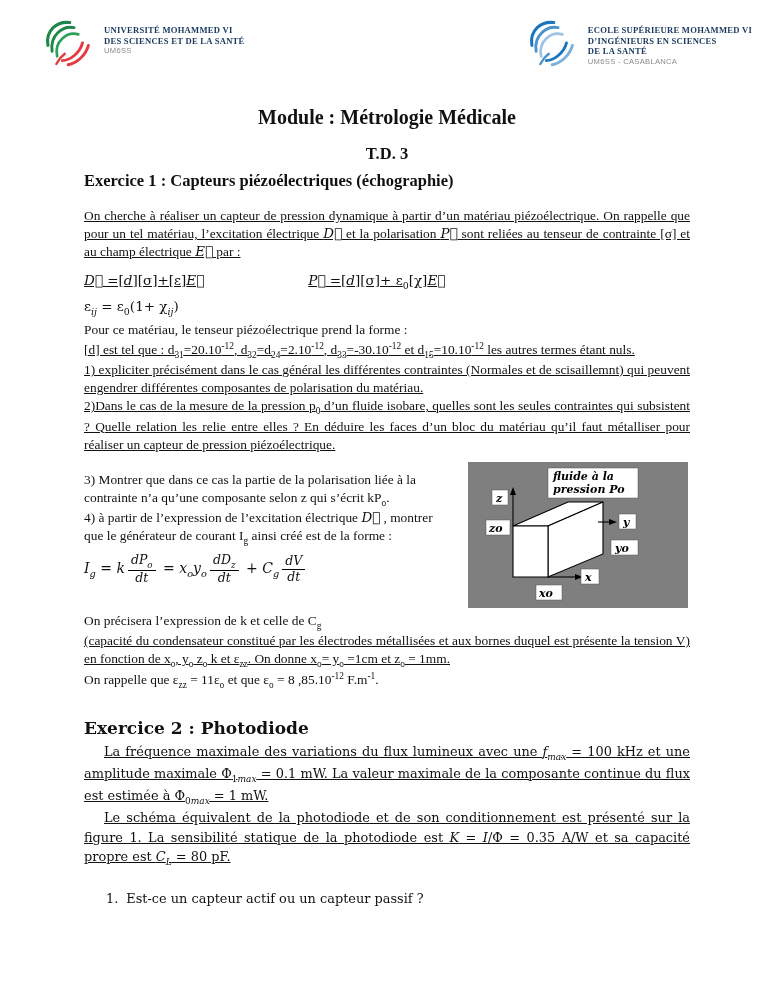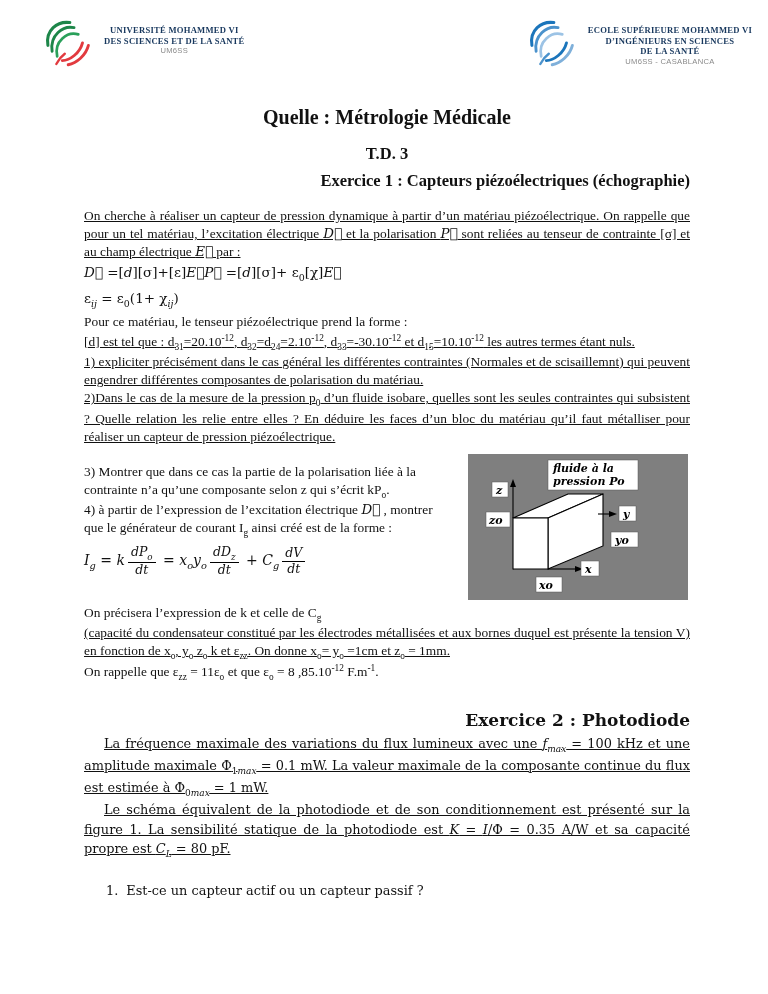--- a/index.html
+++ b/index.html
@@ -5,38 +5,38 @@
   html,body { margin:0; padding:0; background:#ffffff; }
   .page {
     position:relative; width:768px; height:994px; margin:0 auto;
     background:#ffffff; overflow:hidden;
     font-family:"Liberation Serif", serif; color:#111;
     box-sizing:border-box; padding:14px 78px 0 84px;
   }
   
   .hdr { display:flex; justify-content:space-between; align-items:flex-start;
          margin:2px -62px 0 -42px; height:74px; }
-  .logo { display:flex; align-items:flex-start; gap:8px;text-align:center; }
+  .logo { display:flex; align-items:flex-start; gap:8px; }
   .logo-text { padding-top:9px; }
   .logo-text .l1 { font-family:"Liberation Serif", serif; font-weight:bold;
                    font-size:8.6px; letter-spacing:.25px; color:#17375d; line-height:1.25; }
   .logo-text .l2 { font-family:"Liberation Sans", sans-serif; font-size:7.6px;
                    color:#8a8a8a; line-height:1.35; letter-spacing:.3px; }
   
   h1 { font-size:20px; font-weight:bold; text-align:center; margin:16px 0 0; }
   h2 { font-size:16.5px; font-weight:bold; text-align:center; margin:15px 0 0; }
-  h3 { font-size:16.5px; font-weight:bold; text-align:right; margin:7px 0 0; }
+  h3 { font-size:16.5px; font-weight:bold; text-align:left; margin:7px 0 0; }
   
   p { margin:0; }
   .b1 { font-size:13.4px; line-height:1.345; }
   .just { text-align:justify;text-decoration:underline; }
   .mt { margin-top:16px; }
   .math { font-family:"DejaVu Serif", serif; font-size:13.5px; }
   .mv { font-family:"DejaVu Serif", serif; font-style:italic; }
-  .eq-row { display:flex; margin-top:3px; }
+  .eq-row { display:flex; gap:104px; margin-top:11px;text-decoration:underline; }
   .eq-eps { margin-top:7px; }
   .frac { display:inline-block; text-align:center; vertical-align:middle;
           margin:0 3px; line-height:1.15; font-size:12.5px; }
   .frac .num { display:block; padding:0 3px; }
   .frac .den { display:block; border-top:1.2px solid #000; padding:0 3px; }
   .ig { margin-top:6px; font-size:14px; }
   
   .two-col { display:flex; margin-top:17px; }
   .col-left { width:384px; padding-right:24px; box-sizing:border-box; }
   .figure-box { width:220px; height:146px; margin-top:-9px; }
@@ -88,21 +88,21 @@
       </svg>
       <div class="logo-text">
         <div class="l1">ECOLE SUPÉRIEURE MOHAMMED VI</div>
         <div class="l1">D’INGÉNIEURS EN SCIENCES</div>
         <div class="l1">DE LA SANTÉ</div>
         <div class="l2">UM6SS - CASABLANCA</div>
       </div>
     </div>
   </div>
 
-  <h1>Quelle : Métrologie Médicale</h1>
+  <h1>Module : Métrologie Médicale</h1>
   <h2>T.D. 3</h2>
   <h3>Exercice 1 : Capteurs piézoélectriques (échographie)</h3>
 
   <p class="b1 just mt">On cherche à réaliser un capteur de pression dynamique à partir d’un matériau piézoélectrique. On rappelle que pour un tel matériau, l’excitation électrique <span class="mv">D⃗</span> et la polarisation <span class="mv">P⃗</span> sont reliées au tenseur de contrainte [σ] et au champ électrique <span class="mv">E⃗</span> par :</p>
 
   <div class="eq-row">
     <span class="math"><i>D⃗</i> =[<i>d</i>][σ]+[ε]<i>E⃗</i></span>
     <span class="math"><i>P⃗</i> =[<i>d</i>][σ]+ ε<sub>0</sub>[χ]<i>E⃗</i></span>
   </div>
   <div class="math eq-eps">ε<sub><i>ij</i></sub> = ε<sub>0</sub>(1+ χ<sub><i>ij</i></sub>)</div>

